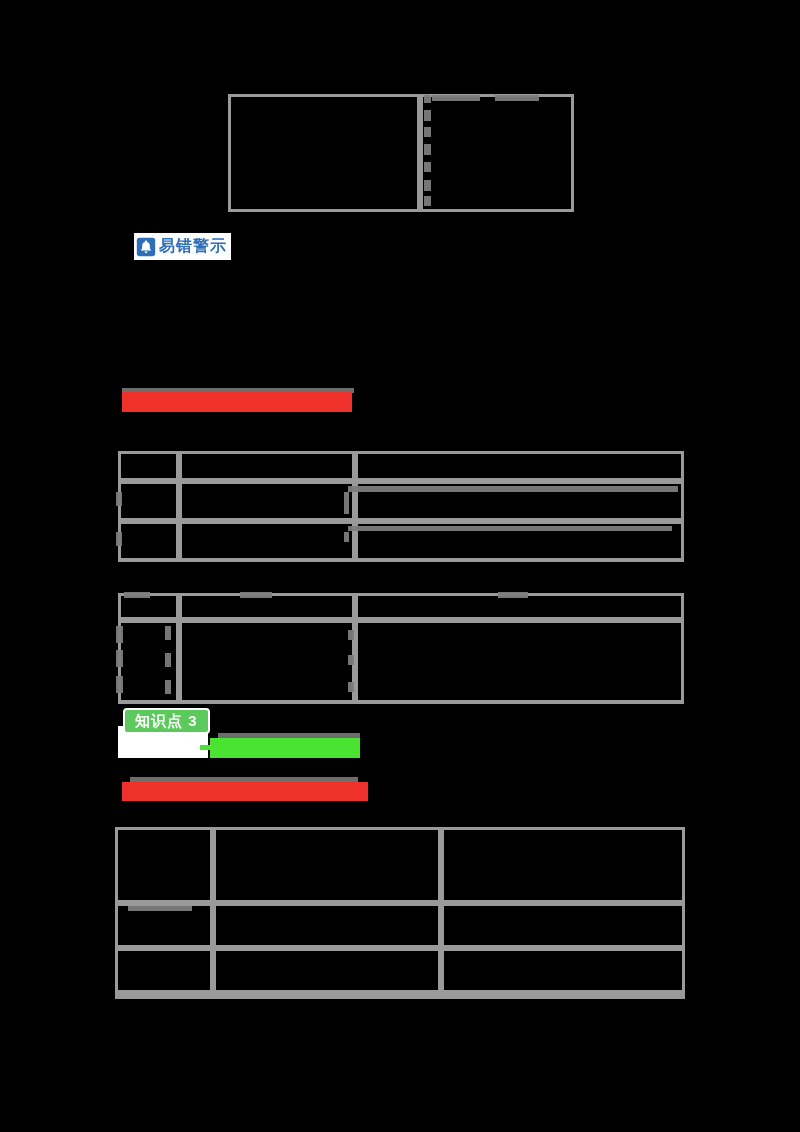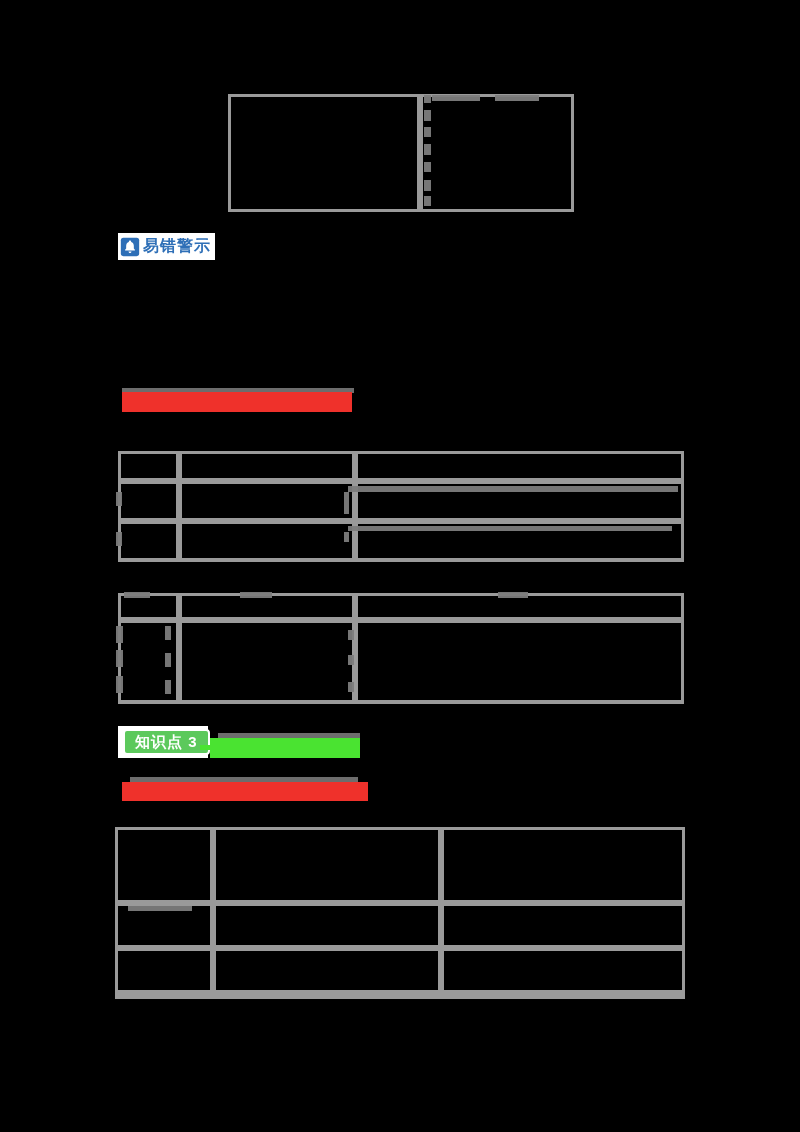--- a/index.html
+++ b/index.html
@@ -103,21 +103,21 @@
   #table-bottom .r1 { height: 76px; }
   #table-bottom .r2 { height: 45px; }
   #table-bottom .r3 { height: 45px; }
   #table-bottom .c1 { width: 92px; }
   #table-bottom .c2 { width: 222px; }
   #table-bottom .c3 { flex: 1; }
 
   
   .badge-warn {
     position: absolute;
-    left: 118px;
+    left: 134px;
     top: 233px;
     height: 27px;
     display: flex;
     align-items: center;
     background: #ffffff;
     padding: 0 4px 0 2px;
   }
   .badge-warn .bell {
     width: 20px;
     height: 20px;
@@ -137,21 +137,21 @@
     left: 196px;
     top: 240px;
     width: 14px;
     height: 18px;
     background: #9a9a9a;
   }
 
   .badge-kp {
     position: absolute;
     left: 123px;
-    top: 729px;
+    top: 708px;
     height: 26px;
     display: flex;
     align-items: center;
     justify-content: center;
     padding: 0 10px;
     background: #5cc95c;
     border: 2px solid #ffffff;
     border-radius: 4px;
     box-sizing: border-box;
   }

